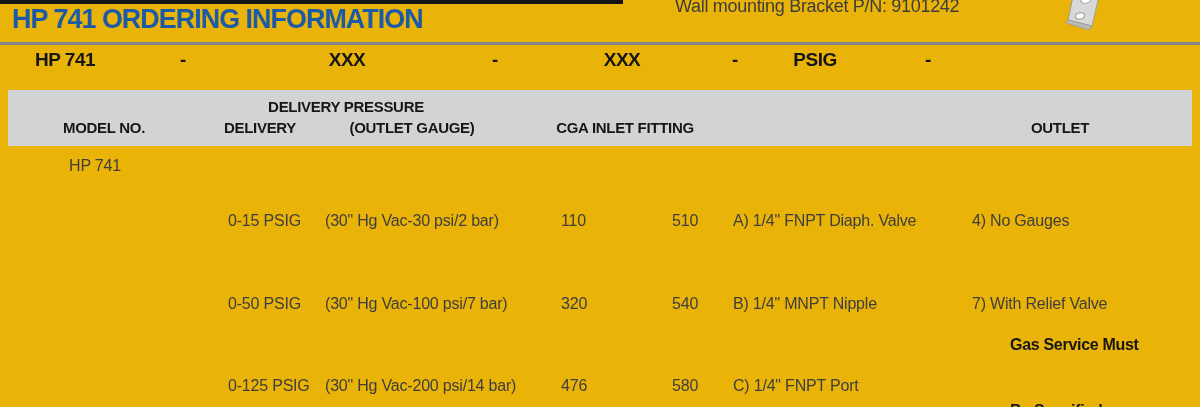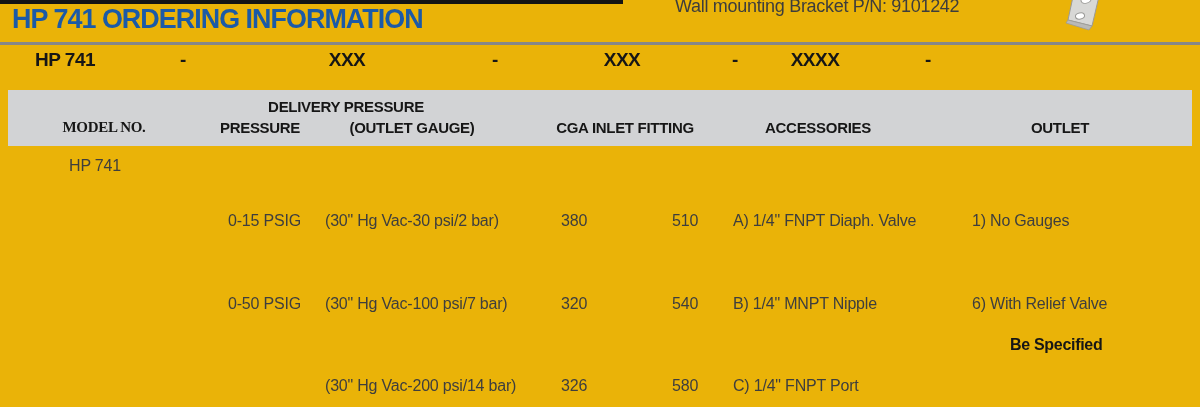--- a/index.html
+++ b/index.html
@@ -54,55 +54,55 @@
 
   <div class="title-rule"></div>
 
   <div class="order-row">
     <span class="order-item" style="left:35px;  width:80px; text-align:left;">HP 741</span>
     <span class="order-item" style="left:173px; width:20px;">-</span>
     <span class="order-item" style="left:317px; width:60px;">XXX</span>
     <span class="order-item" style="left:485px; width:20px;">-</span>
     <span class="order-item" style="left:592px; width:60px;">XXX</span>
     <span class="order-item" style="left:725px; width:20px;">-</span>
-    <span class="order-item" style="left:775px; width:80px;">XXXX</span>
+    <span class="order-item" style="left:775px; width:80px;">PSIG</span>
     <span class="order-item" style="left:918px; width:20px;">-</span>
   </div>
 
   <div class="header-bar">
     <span class="hdr" style="left:238px; top:8px;  width:200px;">DELIVERY PRESSURE</span>
-    <span class="hdr" style="left:26px;  top:29px; width:140px;font-family:Liberation Serif, serif;">MODEL NO.</span>
-    <span class="hdr" style="left:192px; top:29px; width:120px;">PRESSURE</span>
+    <span class="hdr" style="left:26px;  top:29px; width:140px;">MODEL NO.</span>
+    <span class="hdr" style="left:192px; top:29px; width:120px;">DELIVERY</span>
     <span class="hdr" style="left:324px; top:29px; width:160px;">(OUTLET GAUGE)</span>
     <span class="hdr" style="left:537px; top:29px; width:160px;">CGA INLET FITTING</span>
-    <span class="hdr" style="left:740px; top:29px; width:140px;">ACCESSORIES</span>
     <span class="hdr" style="left:982px; top:29px; width:140px;">OUTLET</span>
   </div>
 
   <div class="cell model" style="left:45px; top:152px; width:100px; text-align:center;">HP 741</div>
 
   <div class="cell" style="left:228px; top:152px;">
     <div>0-15 PSIG</div>
     <div>0-50 PSIG</div>
+    <div>0-125 PSIG</div>
     
     
   </div>
 
   <div class="cell" style="left:325px; top:152px;">
     <div>(30" Hg Vac-30 psi/2 bar)</div>
     <div>(30" Hg Vac-100 psi/7 bar)</div>
     <div>(30" Hg Vac-200 psi/14 bar)</div>
     
     
   </div>
 
   <div class="cell" style="left:561px; top:152px;">
-    <div>380</div>
+    <div>110</div>
     <div>320</div>
-    <div>326</div>
+    <div>476</div>
     
     
     
     
     
   </div>
 
   <div class="cell" style="left:672px; top:152px;">
     <div>510</div>
     <div>540</div>
@@ -118,23 +118,24 @@
     <div>C) 1/4" FNPT Port</div>
     
     
     
     
     
     
   </div>
 
   <div class="cell" style="left:972px; top:152px;">
-    <div>1) No Gauges</div>
-    <div>6) With Relief Valve</div>
+    <div>4) No Gauges</div>
+    <div>7) With Relief Valve</div>
     
     
   </div>
 
   <div class="opt-note">
+    <div>Gas Service Must</div>
     <div>Be Specified</div>
   </div>
 
 </div>
 
 </body></html>

